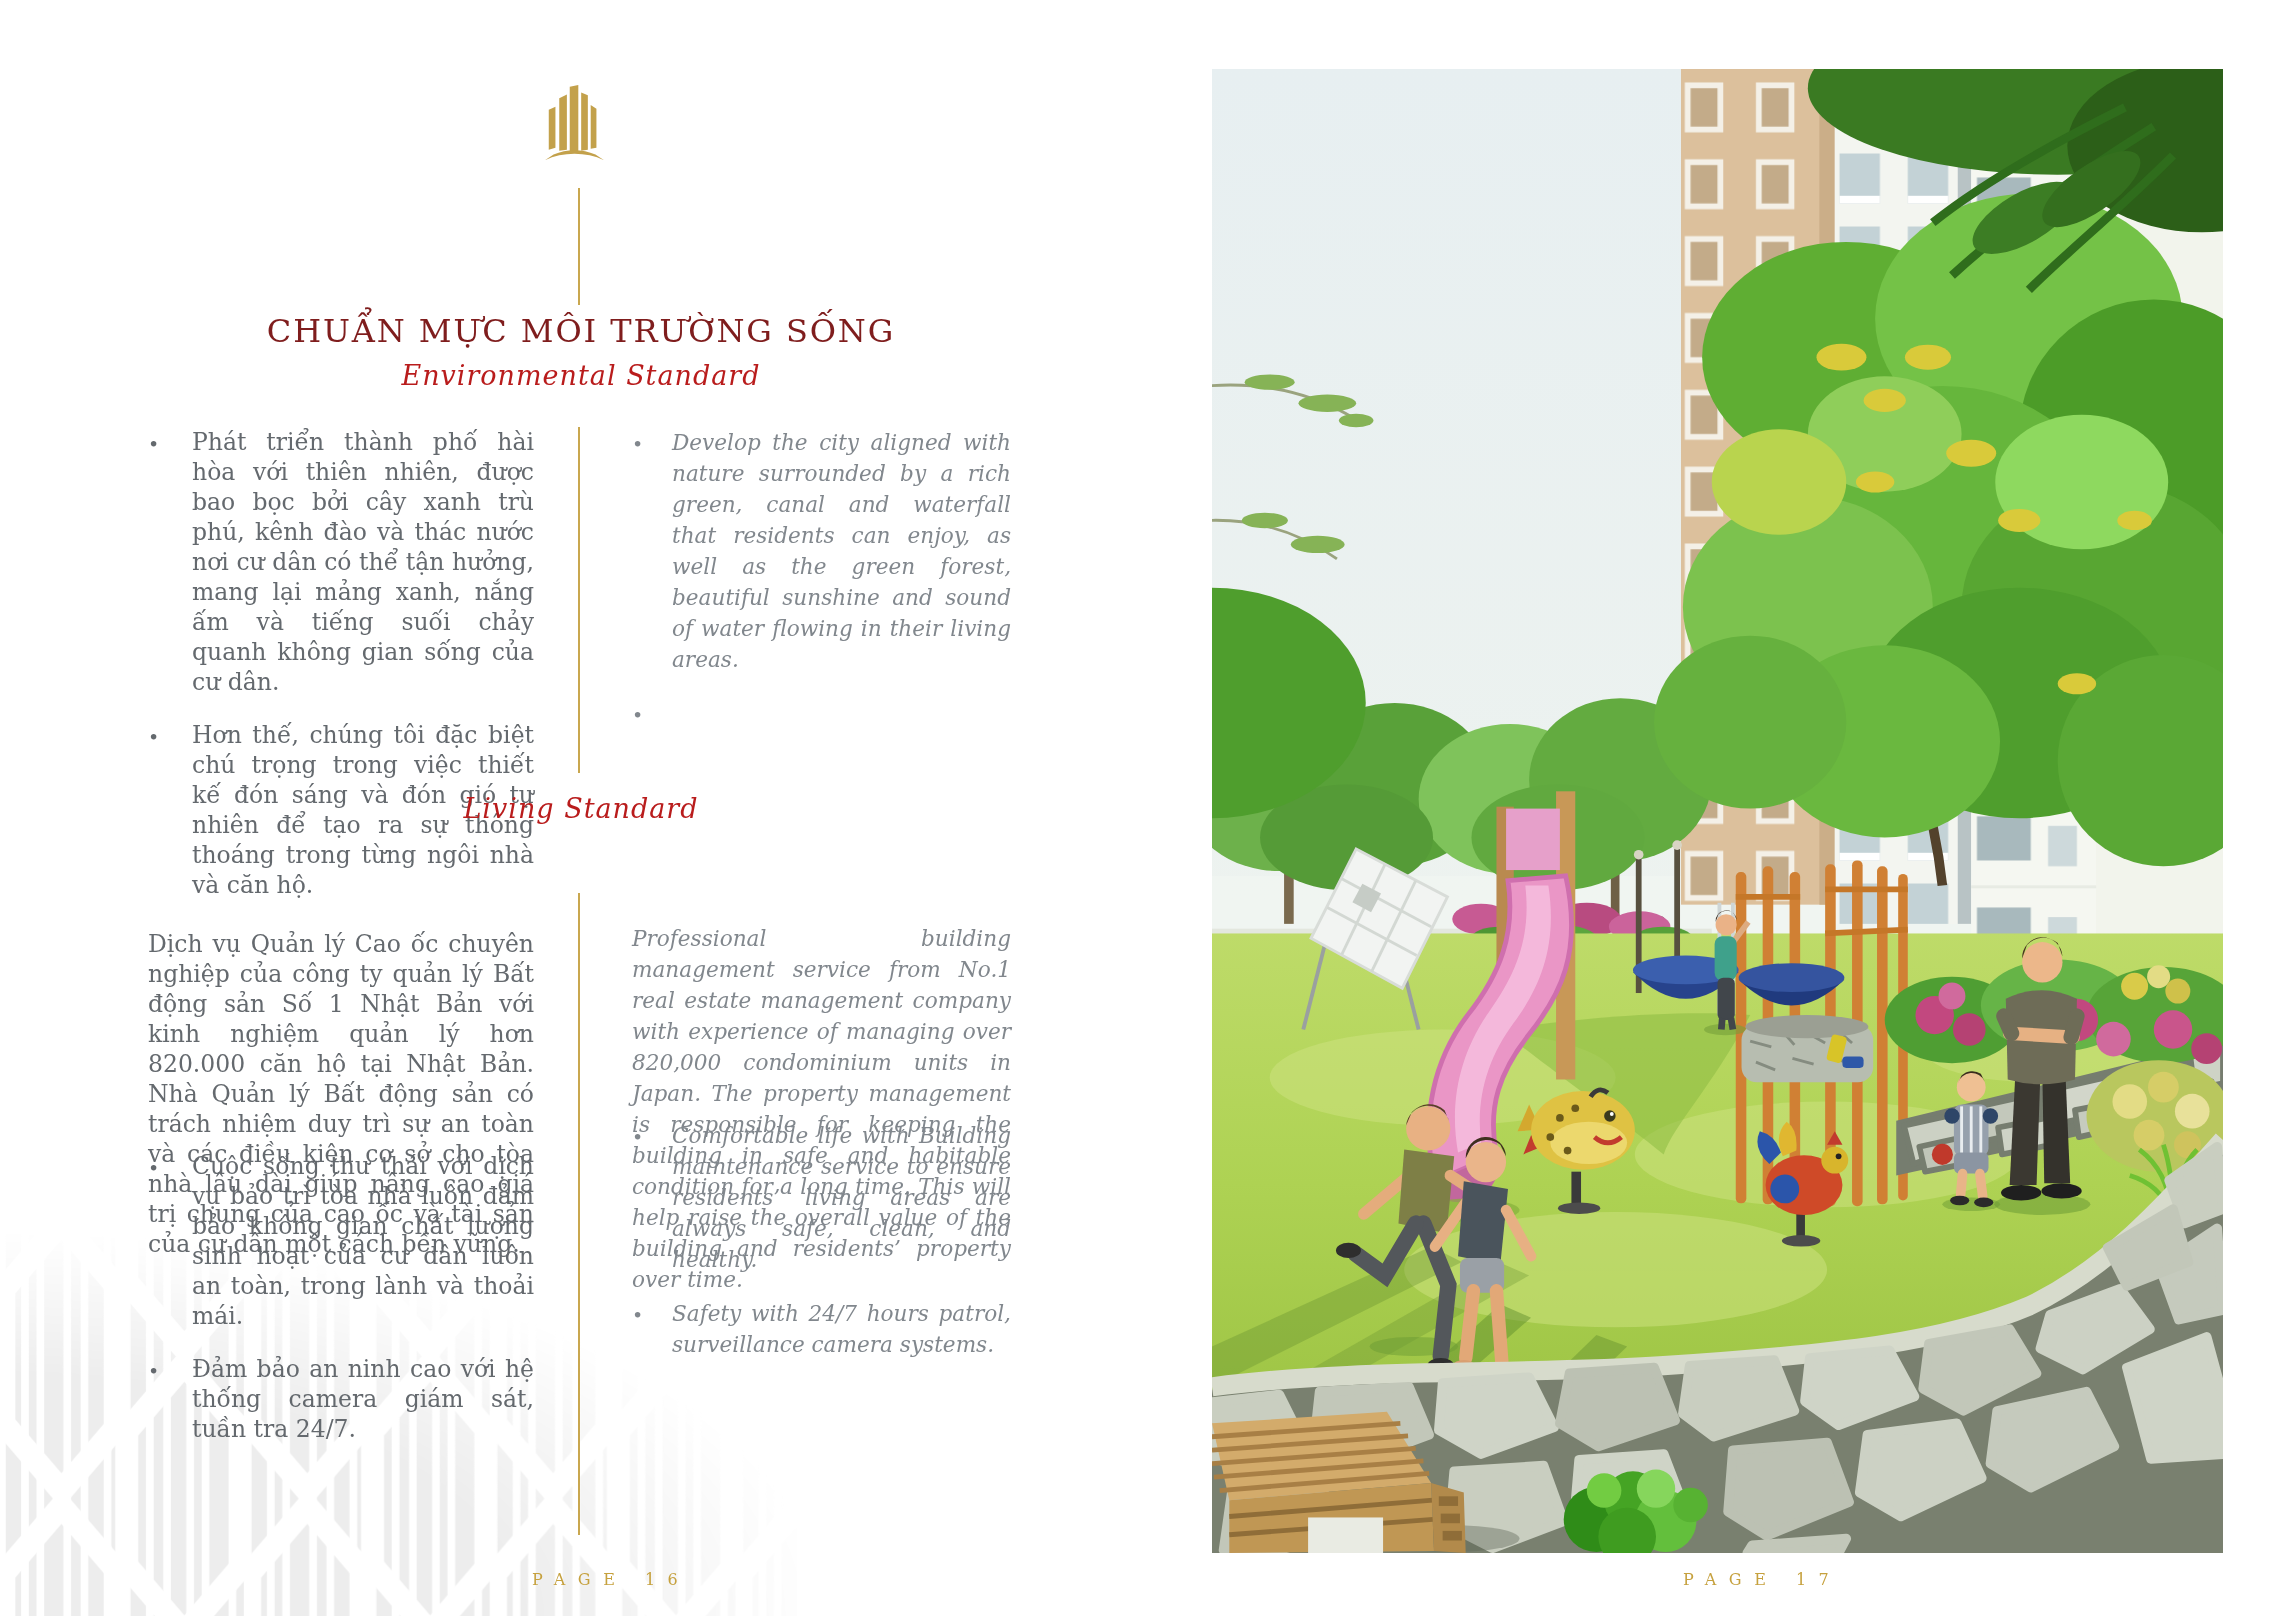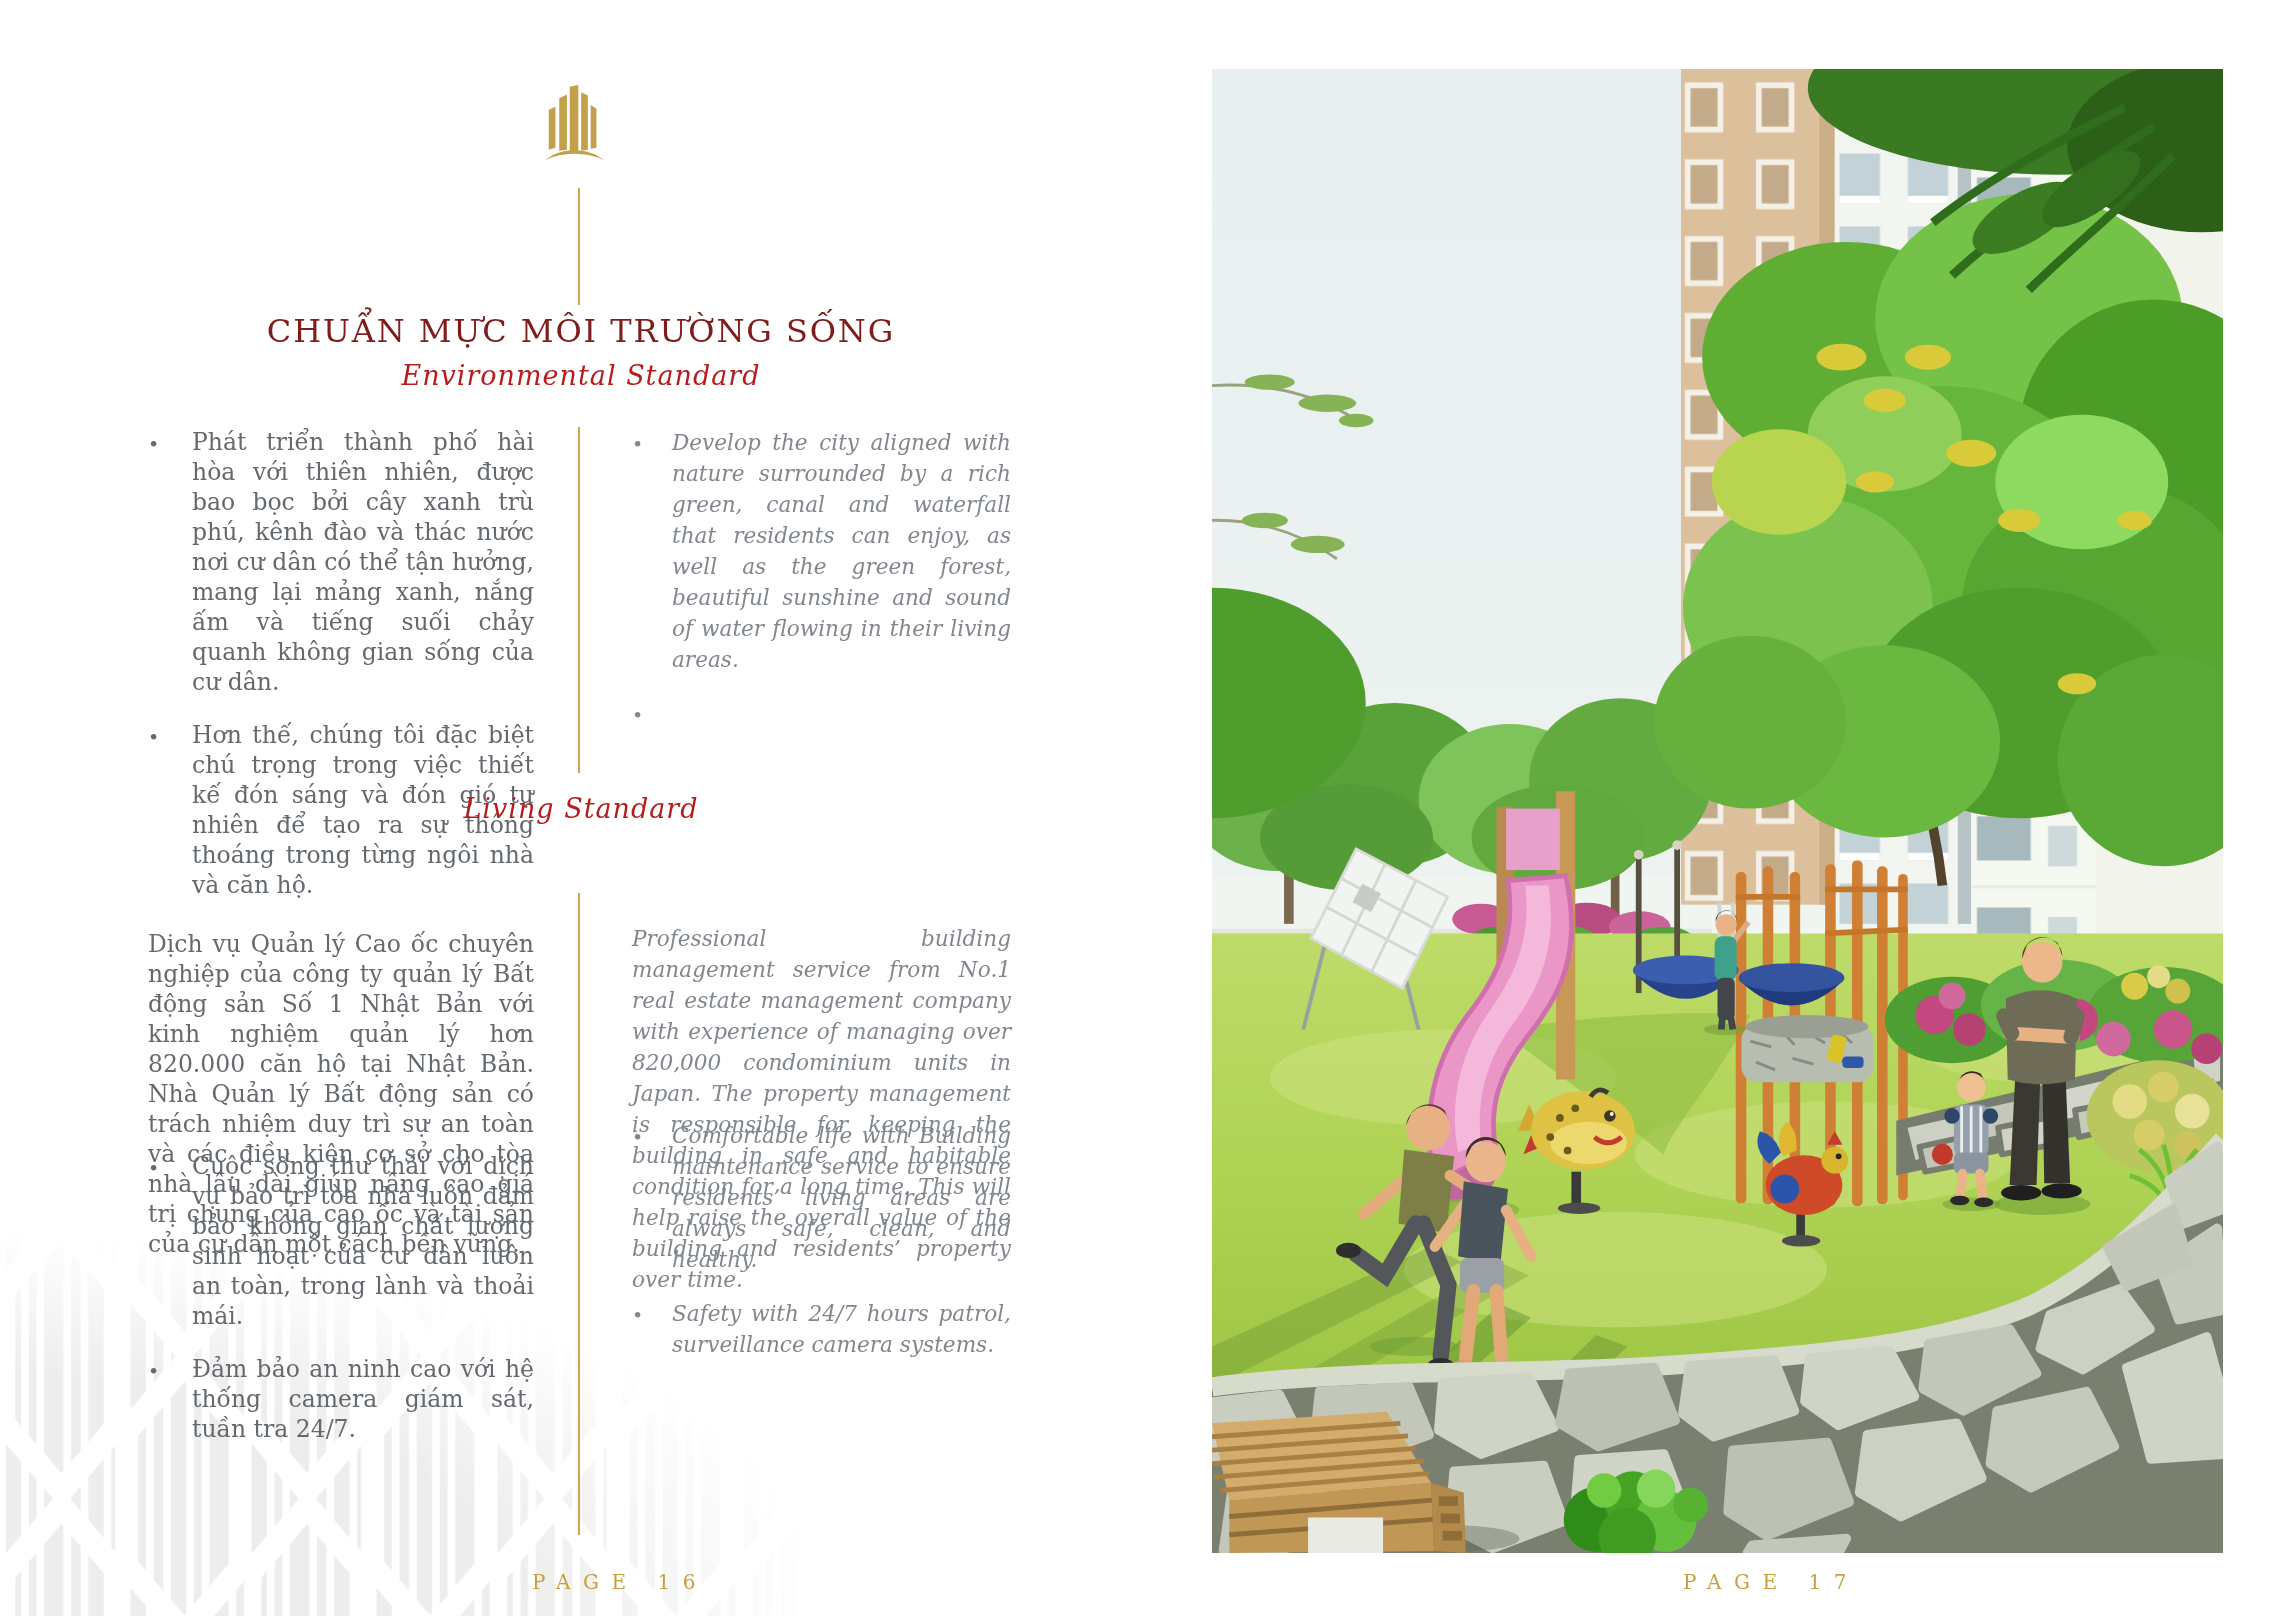--- a/index.html
+++ b/index.html
@@ -13,21 +13,21 @@
   .sec-title{color:#7f1d1d;font-size:32px;letter-spacing:1.9px;font-weight:normal;}
   .sec-sub{color:#b91c1c;font-size:27px;font-style:italic;letter-spacing:1px;margin-top:9.6px;}
   .vi-col{width:386px;color:#64696e;font-size:23.5px;line-height:30px;text-align:justify;z-index:2;}
   .en-col{width:379px;color:#81878d;font-size:21.6px;line-height:31px;font-style:italic;text-align:justify;z-index:2;}
   .b-row{display:flex;margin-bottom:23px;}
   .b-marker{flex:0 0 44px;font-size:19px;padding-top:1.9px;font-style:normal;}
   .en-col .b-marker{flex:0 0 40px;}
   .b-text{flex:1;}
   .intro{margin-bottom:29px;margin-top:30px;}
   .gold-line{width:1.9px;background:#c9a74f;left:578px;z-index:1;}
-  .page-num{color:#c6a13e;font-size:20px;letter-spacing:12.5px;z-index:3;white-space:nowrap;}
+  .page-num{color:#c6a13e;font-size:16px;letter-spacing:12.5px;z-index:3;white-space:nowrap;}
   .watermark{z-index:0;
     -webkit-mask-image:radial-gradient(130% 120% at 0% 100%, #000 50%, transparent 80%);
     mask-image:radial-gradient(130% 120% at 0% 100%, #000 50%, transparent 80%);
   }
   .photo-frame{left:1212px;top:69px;width:1011px;height:1484px;z-index:2;}
   .photo-frame svg{display:block;width:100%;height:100%;}
 </style>
 </head>
 <body>
 

